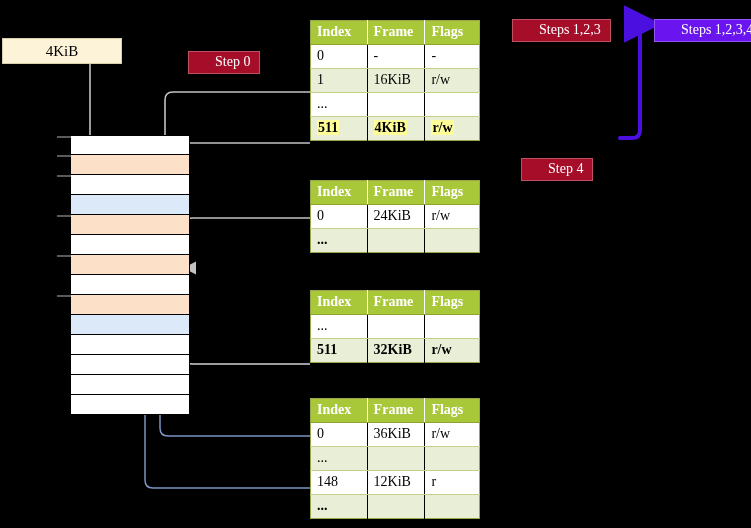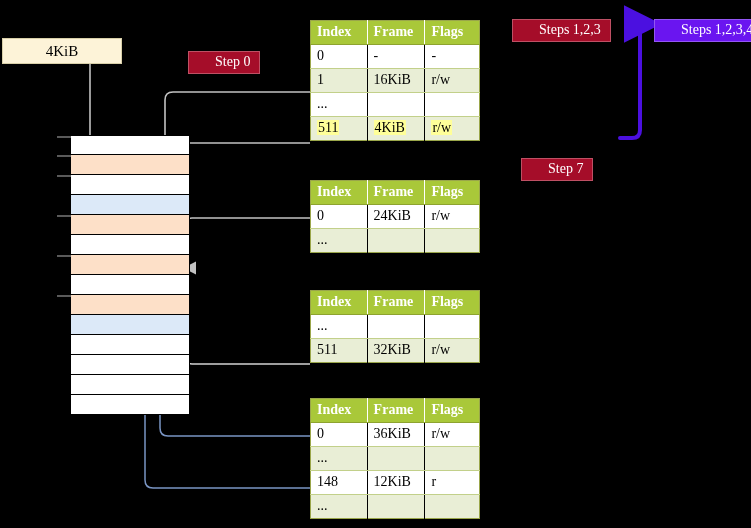--- a/index.html
+++ b/index.html
@@ -74,21 +74,21 @@
   .ptable td{
     padding:2px 6px 3px 6px;
     border-right:1px solid #000;
     border-bottom:1px solid #c2d08a;
     line-height:1.25;
     white-space:nowrap;
     height:18px;
   }
   .ptable td:last-child{border-right:none;}
   .ptable tr.alt td{background:#e9eed6;}
-  .ptable tr:last-child td{border-bottom:none;}
+  .ptable tr:last-child td{border-bottom:none;font-weight:bold;}
   .cell-hl{background:#ffff99;padding:0 1px;}
 
   #tbl0{left:310px;top:20px;width:170px;}
   #tbl1{left:310px;top:180px;width:170px;}
   #tbl2{left:310px;top:290px;width:170px;}
   #tbl3{left:310px;top:398px;width:170px;}
   .ptable col.c1{width:57px;}
   .ptable col.c2{width:58px;}
   .ptable col.c3{width:55px;}
 </style>
@@ -144,21 +144,21 @@
     <g>
       <path d="M620,138 L632,138 Q640,138 640,130 L640,32 Q640,24 632,24 L628,24" stroke="#4b10e0" stroke-width="4" fill="none" stroke-linecap="round" marker-end="url(#violet-head)"></path>
     </g>
   </svg>
 
   <div class="kib-box">4KiB</div>
 
   <div id="step0" class="step-label step-red">Step 0</div>
   <div id="step123" class="step-label step-red">Steps 1,2,3</div>
   <div id="step1234" class="step-label step-blue">Steps 1,2,3,4</div>
-  <div id="step4" class="step-label step-red">Step 7</div>
+  <div id="step4" class="step-label step-red">Step 4</div>
 
   <div class="mem" id="mem-col">
       <div class="mem-row first" style="position: relative;">
         <span class="mem-tick"></span>
       </div>
       <div class="mem-row peach" style="position: relative;">
         <span class="mem-tick"></span>
       </div>
       <div class="mem-row" style="position: relative;">
         <span class="mem-tick"></span>

